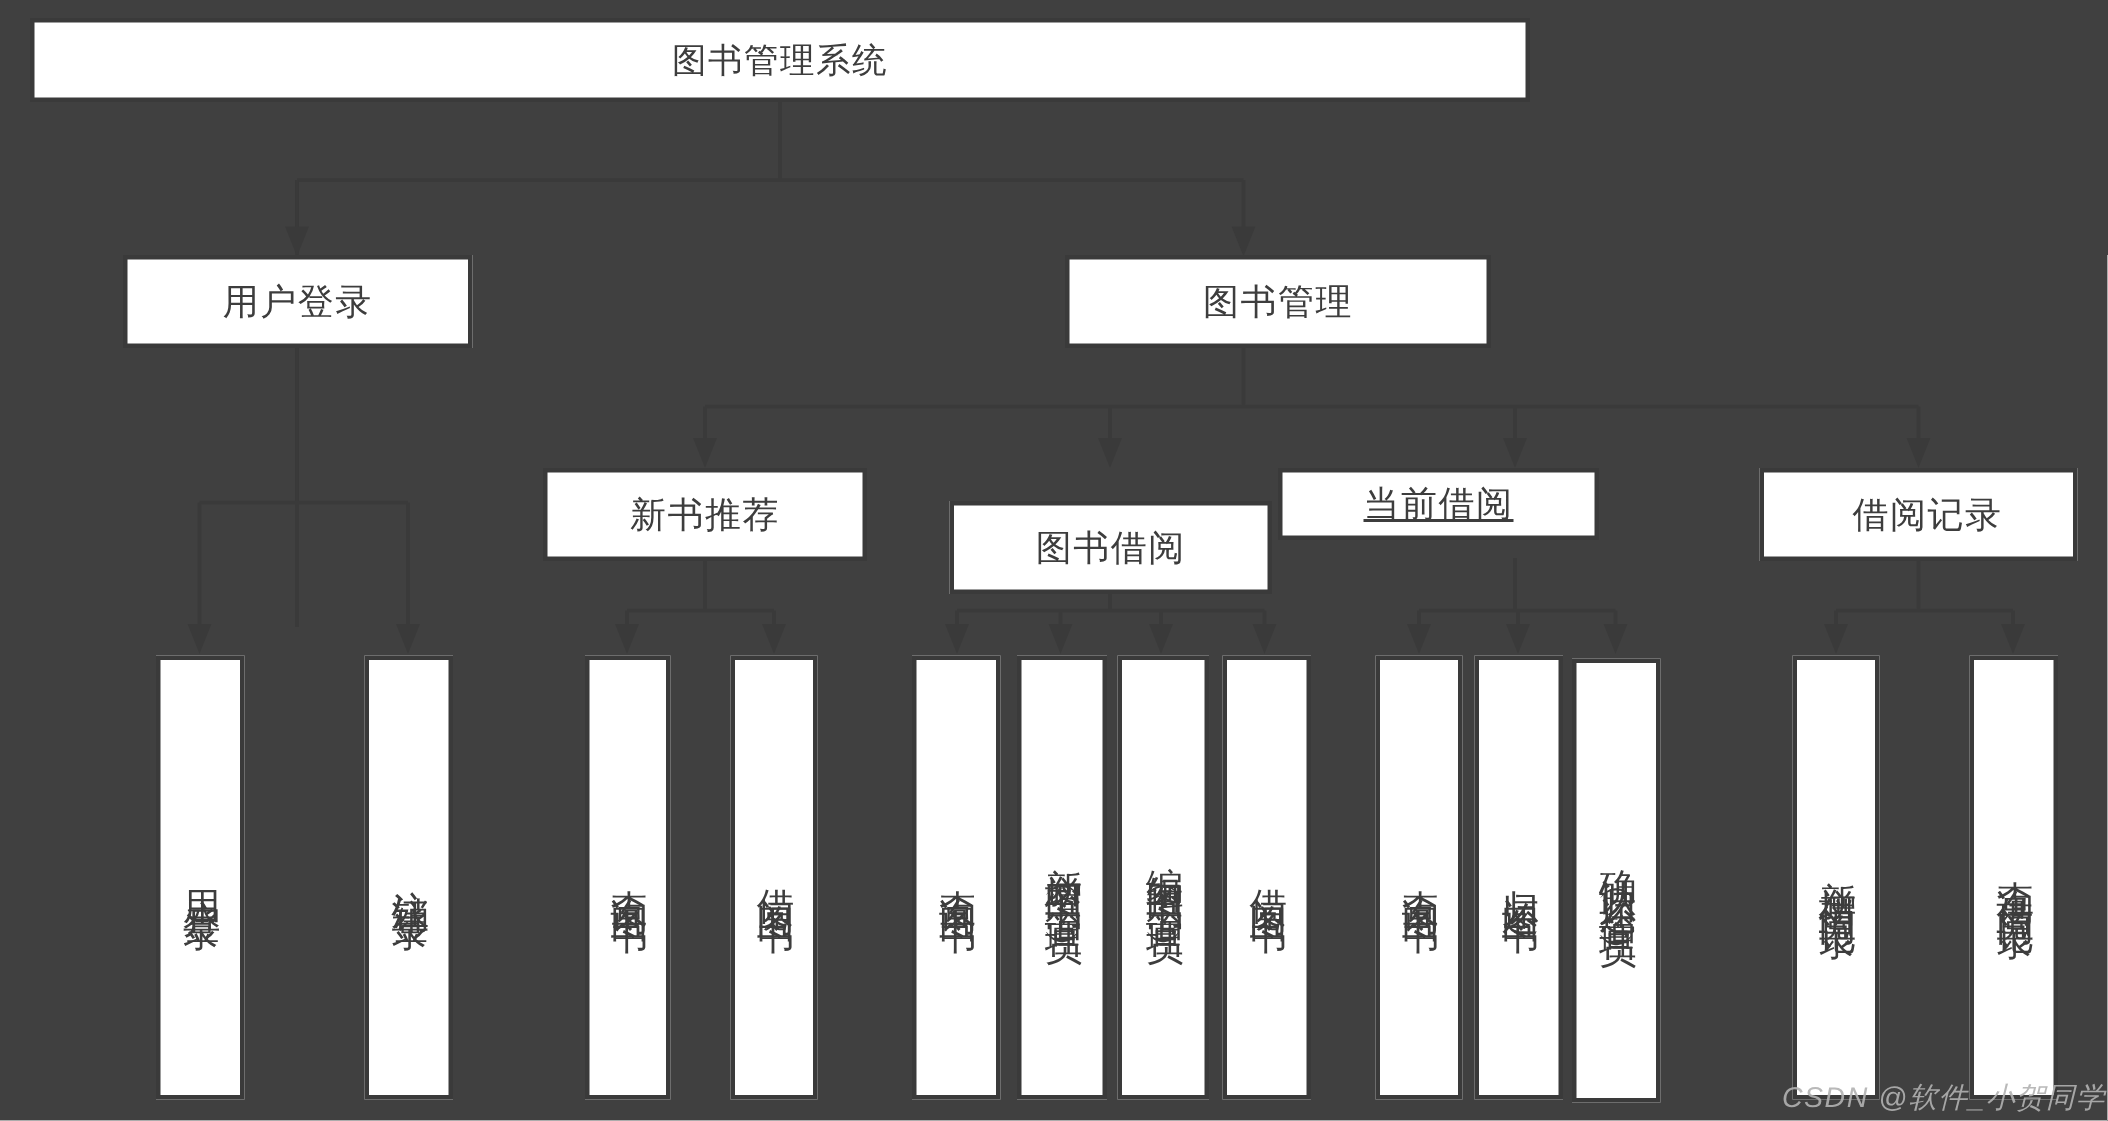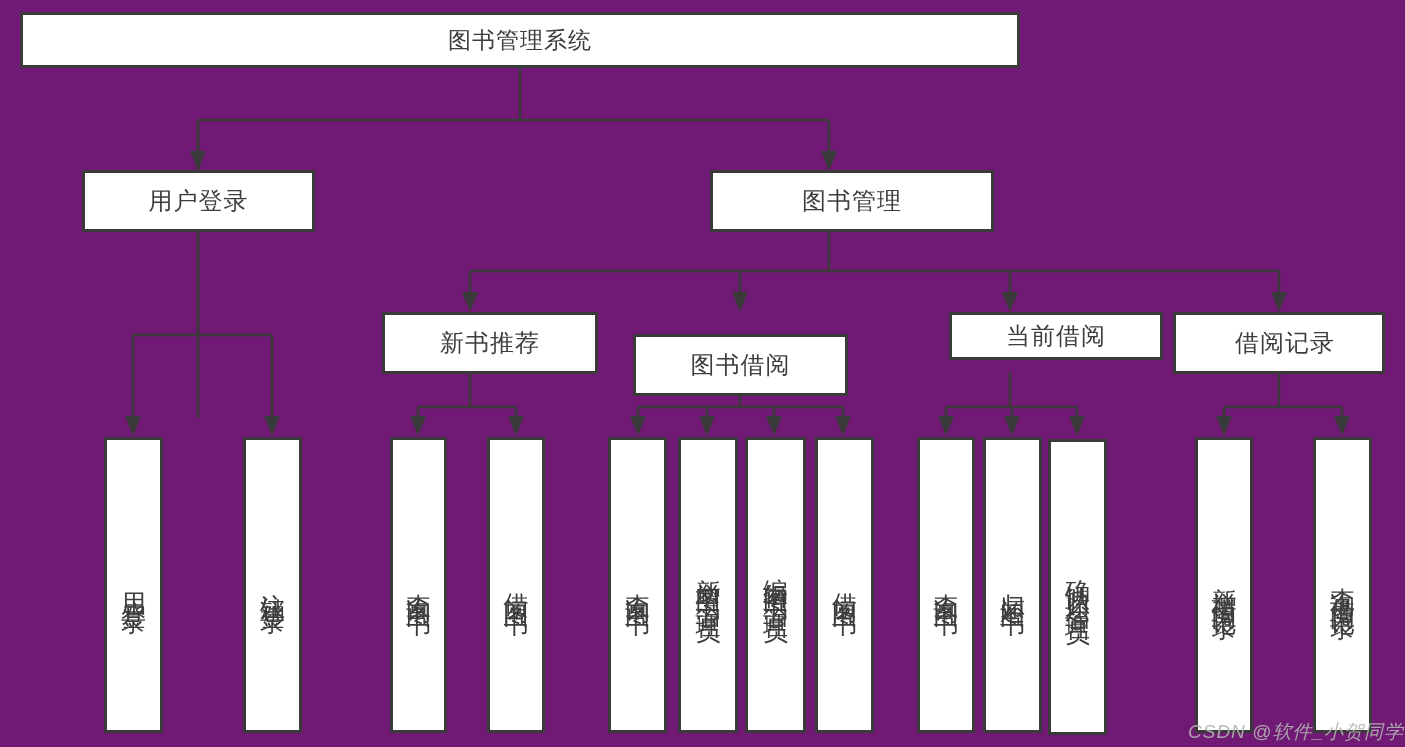--- a/index.html
+++ b/index.html
@@ -1,20 +1,20 @@
 <!DOCTYPE html>
 <html><head>
 <meta charset="utf-8">
 <style>
   html, body { margin: 0; padding: 0; background: #ffffff; }
   .canvas {
     position: relative;
     width: 1405px;
     height: 747px;
-    background: #701a75;
+    background: #404040;
     font-family: "Liberation Sans", "DejaVu Sans", sans-serif;
     overflow: hidden;
     text-align: right;
   }
   .connectors {
     position: absolute;
     left: 0; top: 0;
     width: 1405px; height: 747px;
     z-index: 1;
   }
@@ -113,27 +113,27 @@
     <span>图书管理系统</span>
   </div>
 
   <div class="node" style="left:82px; top:170px; width:233px; height:62px;">
     <span>用户登录</span>
   </div>
   <div class="node" style="left:710px; top:170px; width:284px; height:62px;">
     <span>图书管理</span>
   </div>
 
-  <div class="node" style="left:362px; top:312px; width:216px; height:62px;margin-left:20px;">
+  <div class="node" style="left:362px; top:312px; width:216px; height:62px;">
     <span>新书推荐</span>
   </div>
   <div class="node" style="left:633px; top:312px; width:215px; height:62px;margin-top:22px;">
     <span>图书借阅</span>
   </div>
-  <div class="node" style="left:949px; top:312px; width:214px; height:48px;">
+  <div class="node" style="left:852px; top:312px; width:214px; height:48px;text-decoration:underline;">
     <span>当前借阅</span>
   </div>
   <div class="node" style="left:1173px; top:312px; width:212px; height:62px;padding-left:12px;">
     <span>借阅记录</span>
   </div>
 
   <div class="leaf" style="left:104px; top:437px; width:59px; height:296px;">
     <span>用户登录</span>
   </div>
   <div class="leaf" style="left:243px; top:437px; width:59px; height:296px;">

